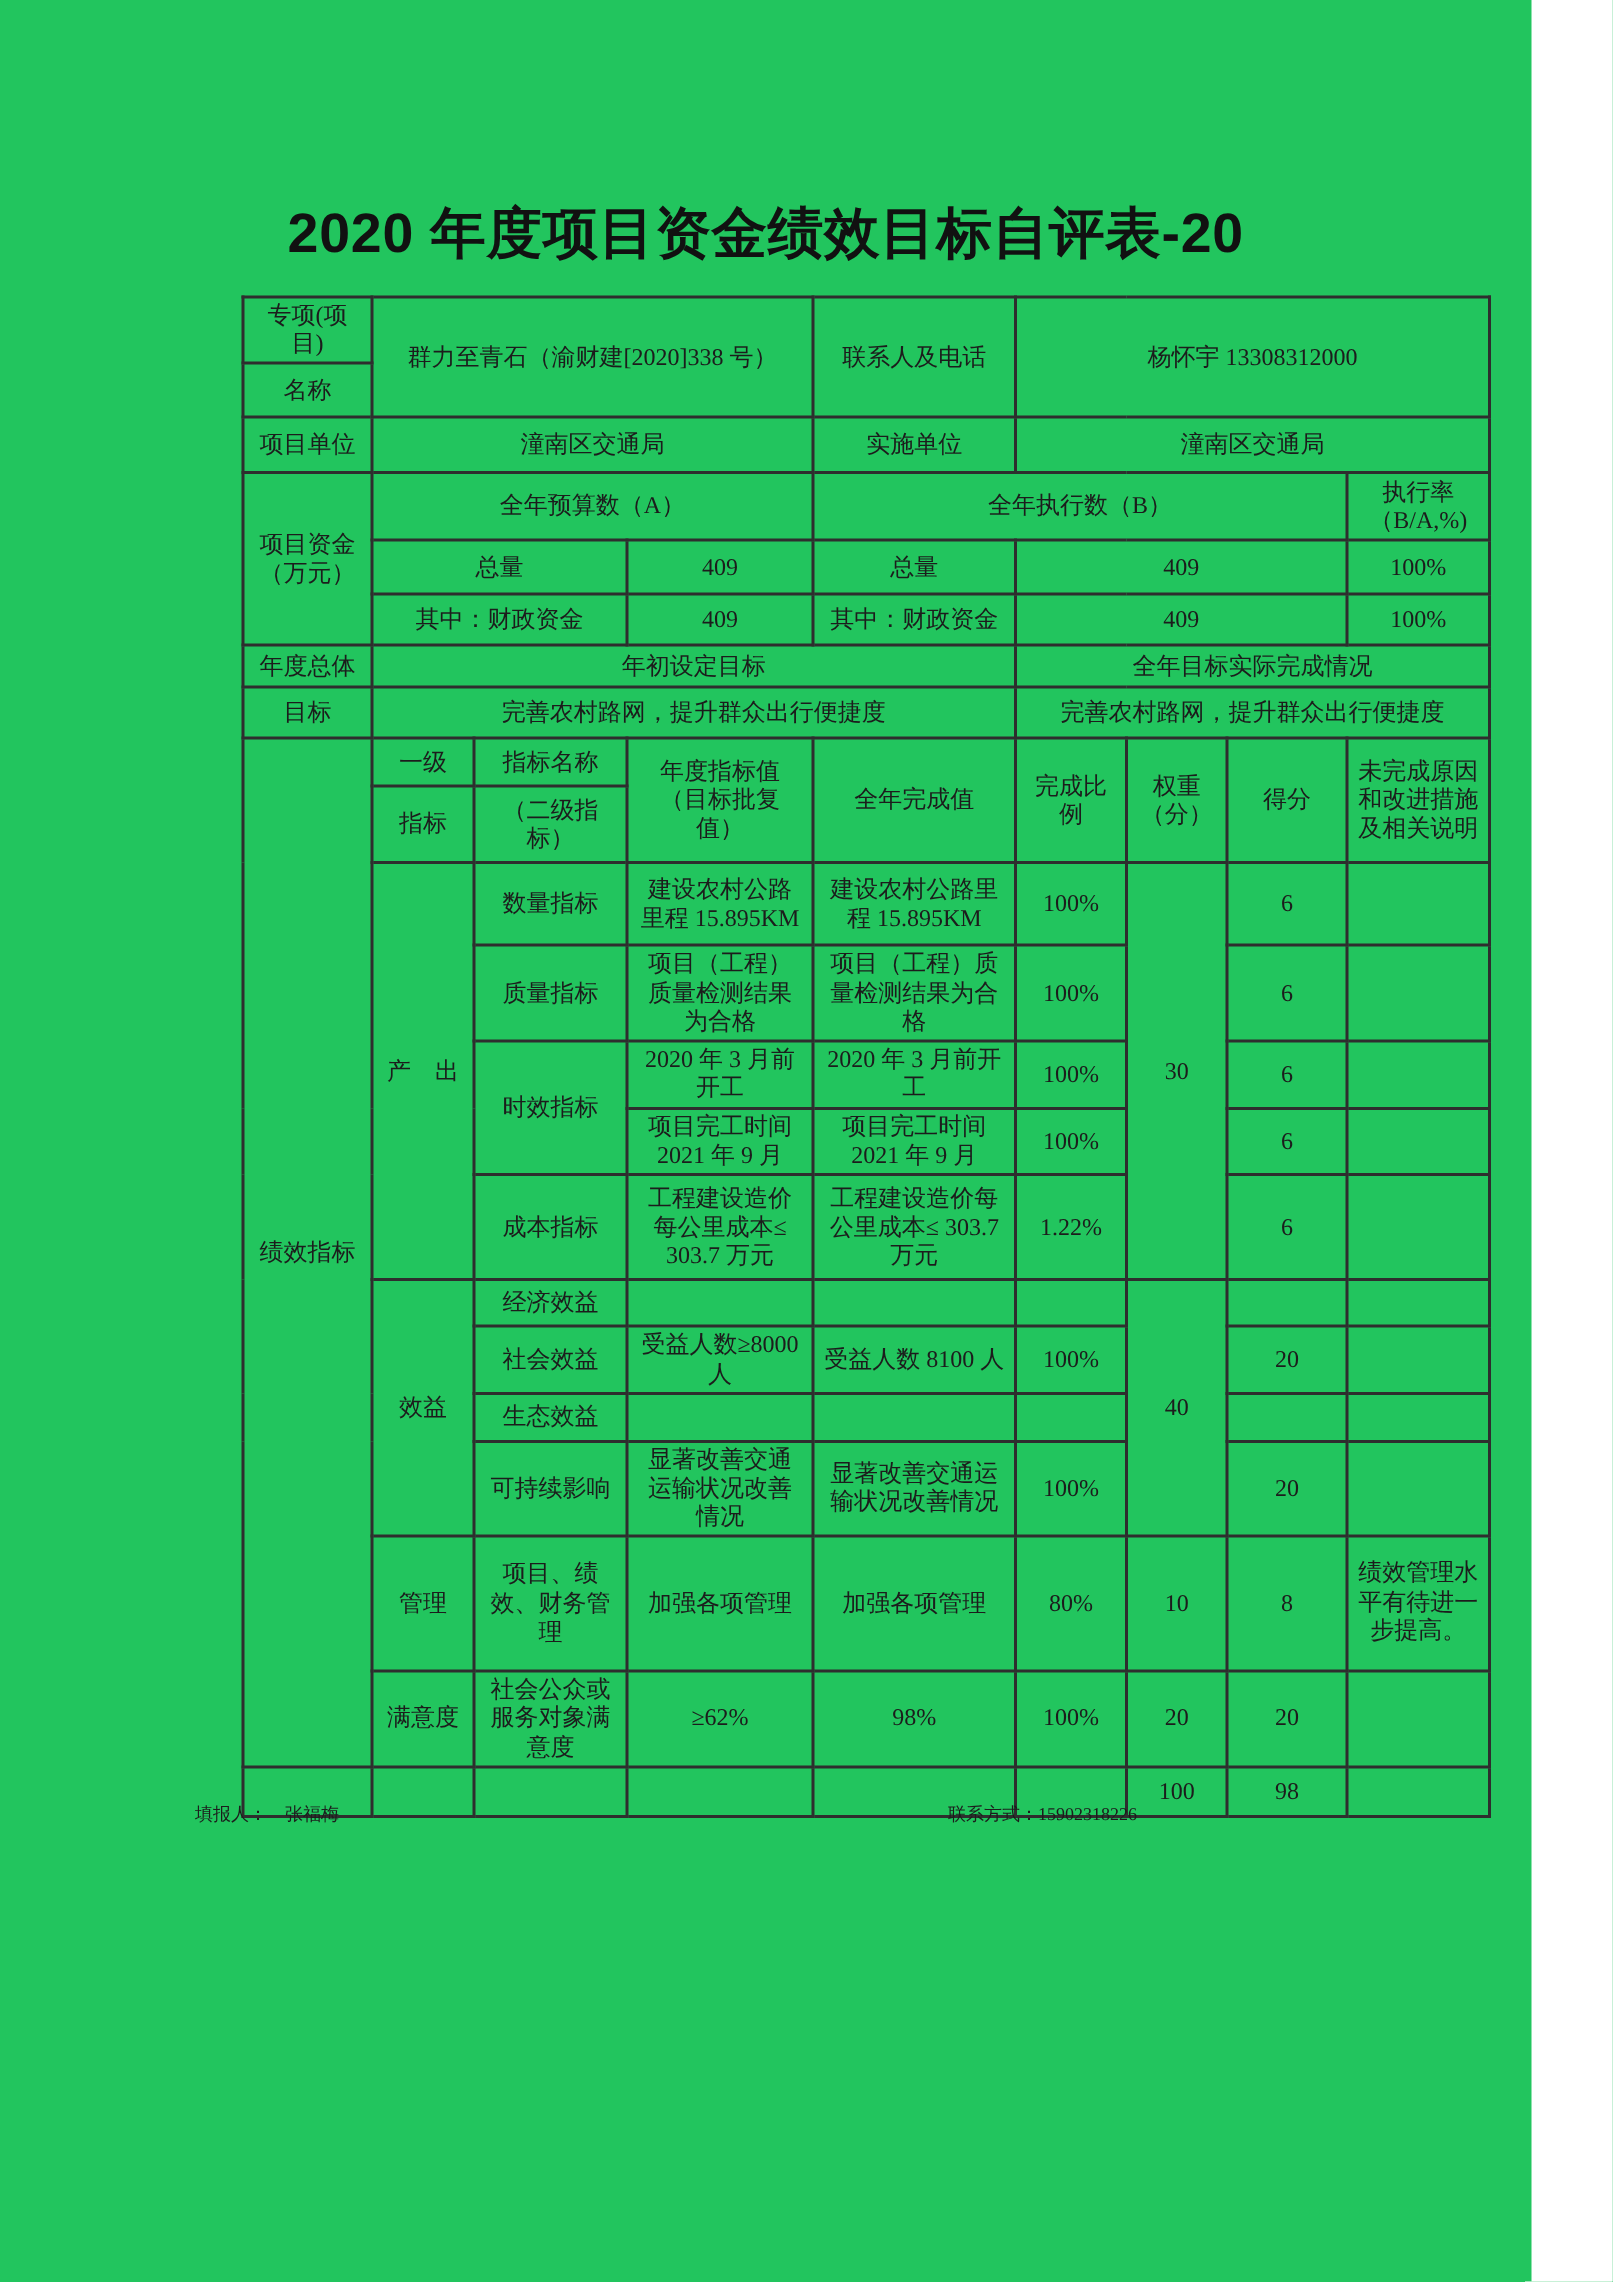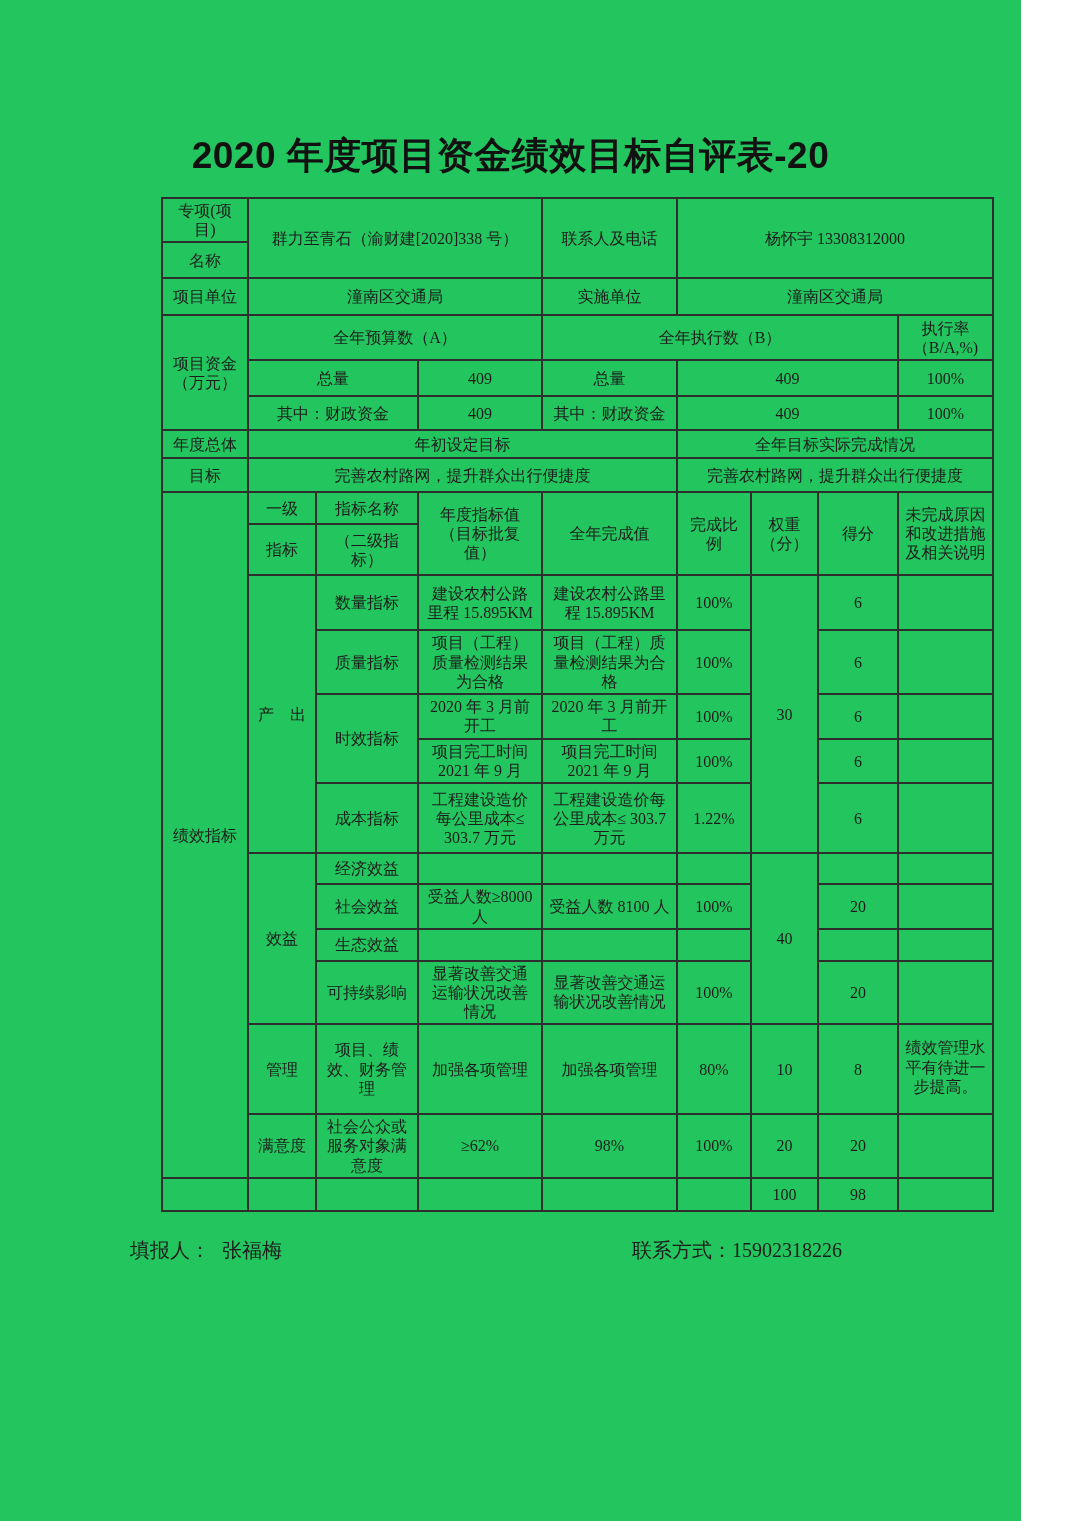--- a/index.html
+++ b/index.html
@@ -35,21 +35,21 @@
   td.tl { text-align: left; padding-left: 9px; }
   td.c3 { padding-left: 12px; padding-right: 12px; font-family: Liberation Serif, serif; }
   td.remark { text-align: left; padding: 4px 8px; font-family: Liberation Mono, monospace; }
   .h28{height:28px} .h31{height:31px} .h32{height:32px} .h33{height:33px}
   .h34{height:34px} .h35{height:35px} .h36{height:36px} .h37{height:37px}
   .h40{height:40px} .h43{height:43px} .h45{height:45px} .h51{height:51px}
   .h55{height:55px} .h60{height:60px} .h61{height:61px} .h63{height:63px}
   .h70{height:70px} .h90{height:90px}
   .footer {
     position: absolute; left: 122px; top: 1201px; width: 833px;
-    font-size: 20px; color: #1c1c1c; margin-top: 36px;
+    font-size: 12px; color: #1c1c1c;
   }
   .footer .filler-label { margin-left: 8px; }
   .footer .filler-name { margin-left: 12px; }
   .footer .contact { position: absolute; left: 510px; top: 0; }
 </style>
 </head>
 <body>
 
 <div class="page">
 

